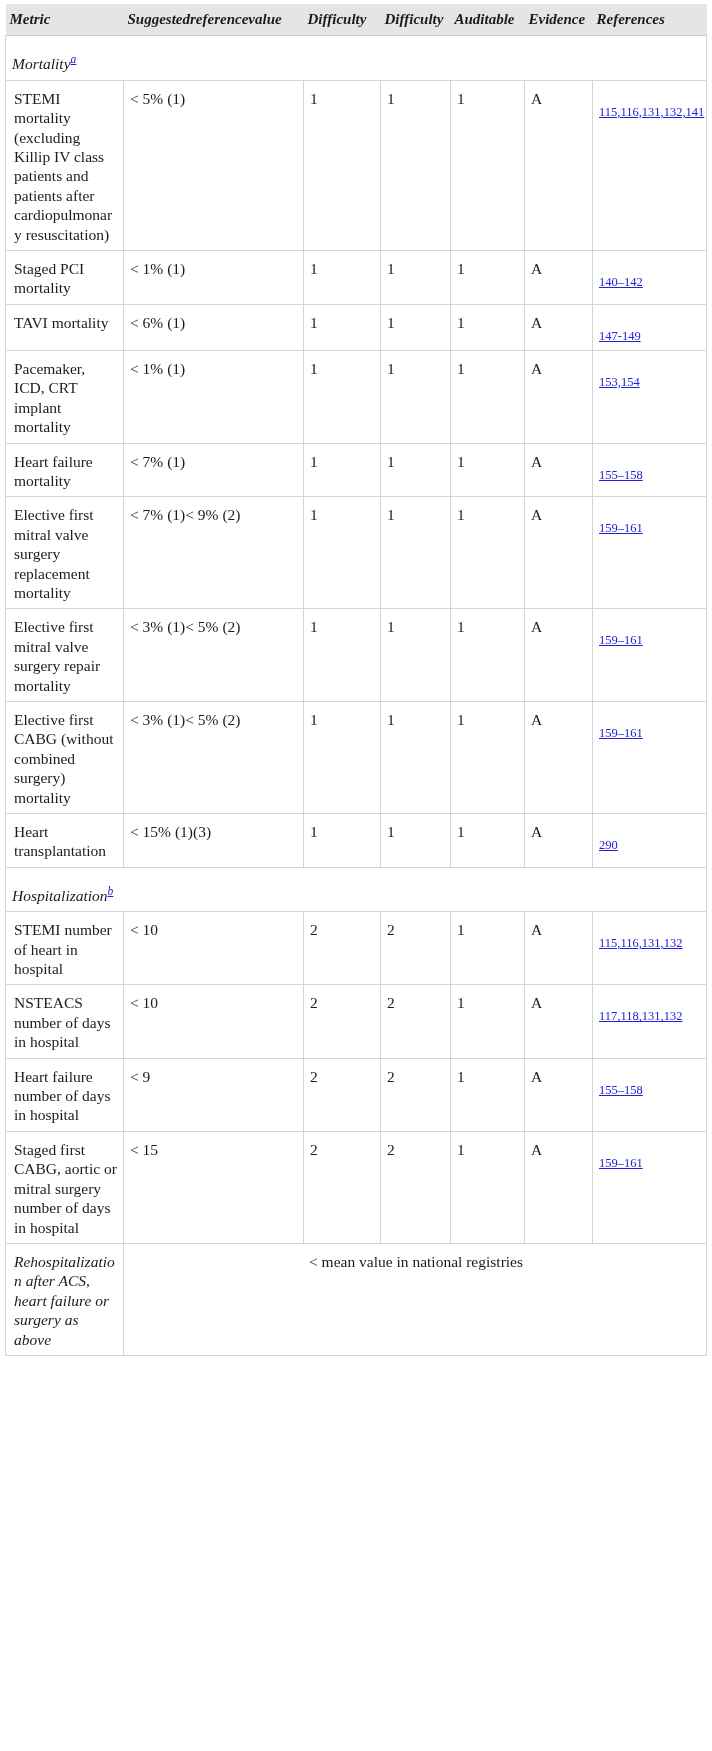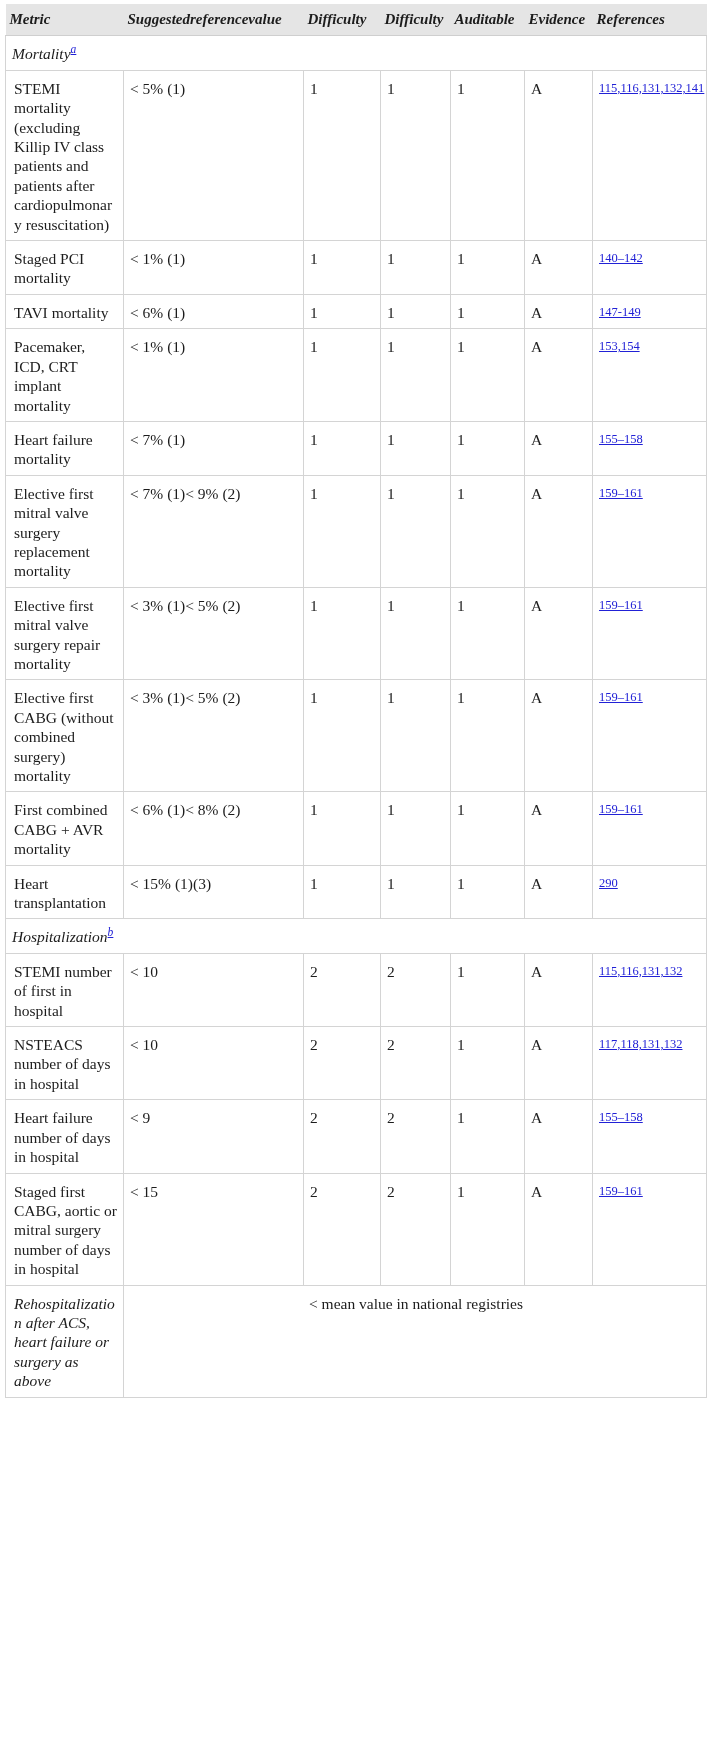--- a/index.html
+++ b/index.html
@@ -19,23 +19,23 @@
     font-size:15px;padding:6px 1px 6px 4px;border:0;border-bottom:1px solid #cfcfcf;
     overflow:hidden;white-space:nowrap;font-style:italic;
   }
   td{
     border:1px solid #d4d4d4;vertical-align:top;
     padding:8px 4px 6px 6px;word-wrap:break-word;
   }
   td.c-metric{padding-left:8px;}
   tr.section-row td{
     border-left:1px solid #d4d4d4;border-right:1px solid #d4d4d4;
-    font-style:italic;padding:8px 4px 6px 6px;
-  }
-  td.c-ref{font-size:12.5px;line-height:16px;padding-top:9px;margin-left:20px;}
+    font-style:italic;padding:18px 4px 6px 6px;
+  }
+  td.c-ref{font-size:12.5px;line-height:16px;padding-top:23px;margin-left:20px;}
   td.c-ref a{white-space:nowrap;}
   a{color:#2121d6;text-decoration:underline;cursor:pointer;}
   sup.fn{font-size:11.5px;line-height:0;}
   sup.fn a{color:#2121d6;}
   td.footer-metric{font-style:italic;}
   td.footer-span{text-align:center;border:1px solid #d4d4d4;}
 </style>
 </head>
 <body>
 
@@ -143,46 +143,37 @@
 <tr>
 <td class="c-metric">Elective first CABG (without combined surgery) mortality</td>
 <td>&lt; 3% (1)&lt; 5% (2)</td>
 <td>1</td>
 <td>1</td>
 <td>1</td>
 <td>A</td>
 <td class="c-ref"><a href="#">159–161</a></td>
 </tr>
 
-<tr>
-<td class="c-metric">First combined CABG + AVR mortality</td>
-<td>&lt; 6% (1)&lt; 8% (2)</td>
-<td>1</td>
-<td>1</td>
-<td>1</td>
-<td>A</td>
-<td class="c-ref"><a href="#">159–161</a></td>
-</tr>
 
 <tr>
 <td class="c-metric">Heart transplantation</td>
 <td>&lt; 15% (1)(3)</td>
 <td>1</td>
 <td>1</td>
 <td>1</td>
 <td>A</td>
 <td class="c-ref"><a href="#">290</a></td>
 </tr>
 
 <tr class="section-row">
 <td colspan="7"><span>Hospitalization</span><sup class="fn"><a href="#">b</a></sup></td>
 </tr>
 
 <tr>
-<td class="c-metric">STEMI number of first in hospital</td>
+<td class="c-metric">STEMI number of heart in hospital</td>
 <td>&lt; 10</td>
 <td>2</td>
 <td>2</td>
 <td>1</td>
 <td>A</td>
 <td class="c-ref"><a href="#">115,116,131,132</a></td>
 </tr>
 
 <tr>
 <td class="c-metric">NSTEACS number of days in hospital</td>

